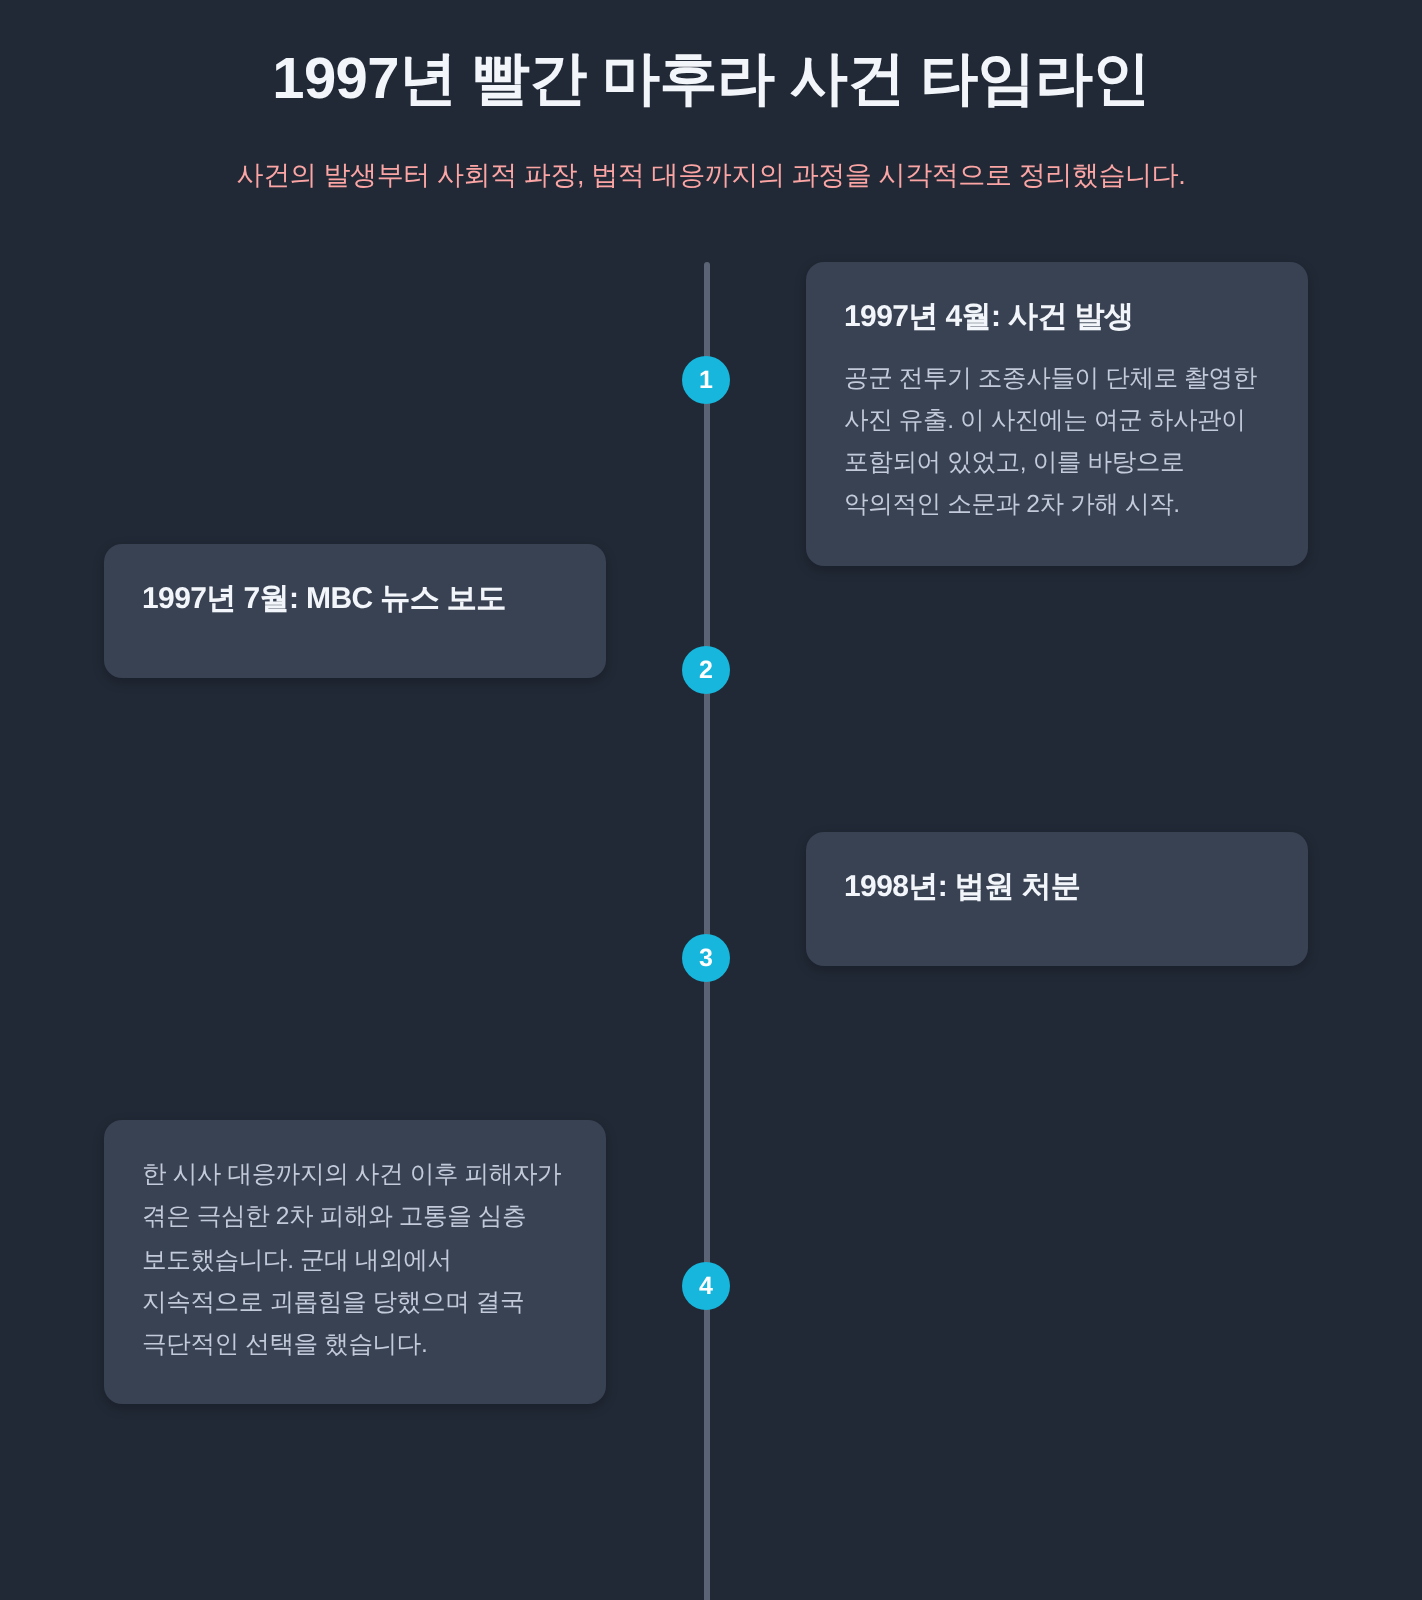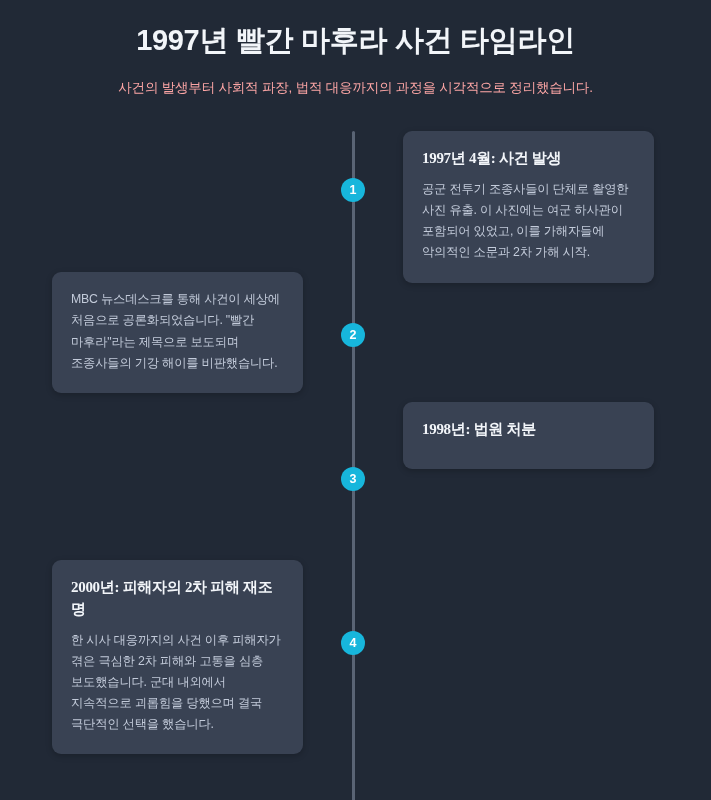--- a/index.html
+++ b/index.html
@@ -44,21 +44,20 @@
     padding:17px 19px 19px 19px;
     box-shadow:0 2px 6px rgba(0,0,0,0.22);
   }
   .card.right { left:403px; }
   .card.left  { left:52px; }
 
   .card-title {
     font-size:15px; font-weight:bold; color:#F2F5F9;
     line-height:1.45; letter-spacing:-0.3px;
     margin-bottom:9px;
-    font-family:Liberation Serif, serif;
   }
   .card-body {
     font-size:12.3px; color:#C3CBDA;
     line-height:1.72; letter-spacing:-0.2px;
     word-break:keep-all;
   }
 </style>
 </head>
 <body>
 
@@ -69,40 +68,39 @@
     <p class="subtitle">사건의 발생부터 사회적 파장, 법적 대응까지의 과정을 시각적으로 정리했습니다.</p>
   </div>
 
   <div class="timeline">
     <div class="axis"></div>
 
     <div class="node" style="top:0px;">
       <div class="marker" style="top:47px;">1</div>
       <div class="card right" style="top:0px;">
         <div class="card-title">1997년 4월: 사건 발생</div>
-        <div class="card-body">공군 전투기 조종사들이 단체로 촬영한 사진 유출. 이 사진에는 여군 하사관이 포함되어 있었고, 이를 가해자들에 악의적인 소문과 2차 가해 시작.</div>
+        <div class="card-body">공군 전투기 조종사들이 단체로 촬영한 사진 유출. 이 사진에는 여군 하사관이 포함되어 있었고, 이를 바탕으로 악의적인 소문과 2차 가해 시작.</div>
       </div>
     </div>
 
     <div class="node" style="top:0px;">
       <div class="marker" style="top:192px;">2</div>
       <div class="card left" style="top:141px;">
-        <div class="card-body">MBC 뉴스데스크를 통해 사건이 세상에 처음으로 공론화되었습니다. "빨간 마후라"라는 제목으로 보도되며 조종사들의 기강 해이를 비판했습니다.</div>
+        <div class="card-title">1997년 7월: MBC 뉴스 보도</div>
       </div>
     </div>
 
     <div class="node" style="top:0px;">
       <div class="marker" style="top:336px;">3</div>
-      <div class="card right" style="top:271px;">
+      <div class="card right" style="top:285px;">
         <div class="card-title">1998년: 법원 처분</div>
       </div>
     </div>
 
     <div class="node" style="top:0px;">
       <div class="marker" style="top:500px;">4</div>
       <div class="card left" style="top:429px;">
-        <div class="card-title">2000년: 피해자의 2차 피해 재조명</div>
         <div class="card-body">한 시사 대응까지의 사건 이후 피해자가 겪은 극심한 2차 피해와 고통을 심층 보도했습니다. 군대 내외에서 지속적으로 괴롭힘을 당했으며 결국 극단적인 선택을 했습니다.</div>
       </div>
     </div>
 
   </div>
 </div>
 
 </body></html>

